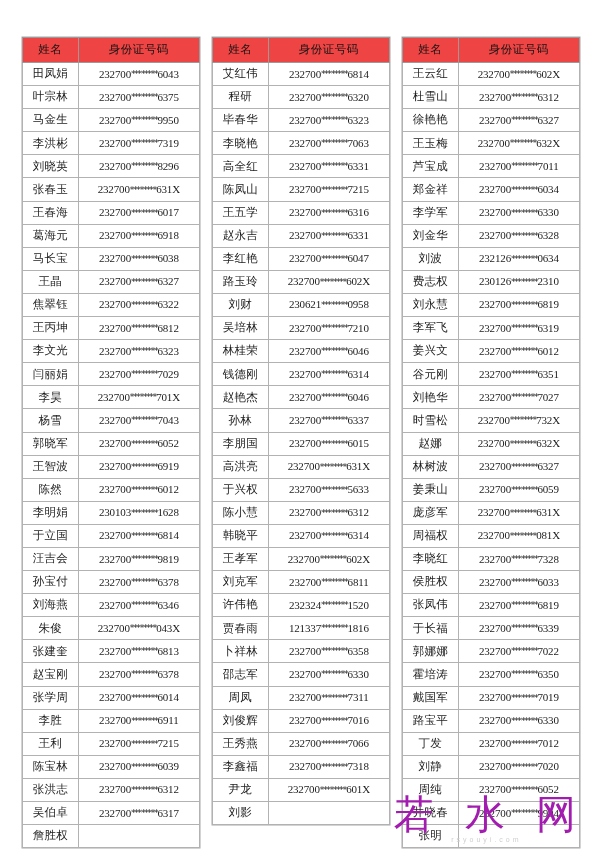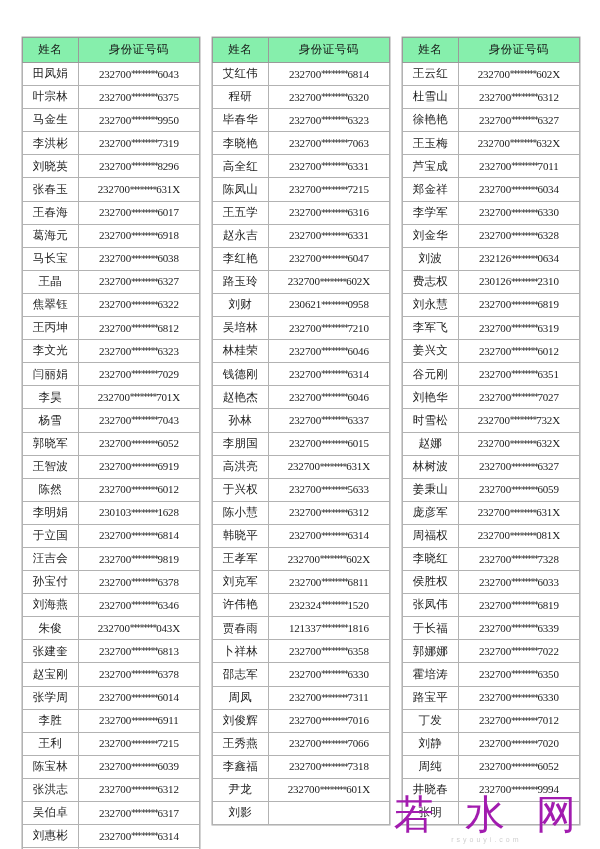--- a/index.html
+++ b/index.html
@@ -35,21 +35,21 @@
   .id-table {
     border-collapse: collapse;
     table-layout: fixed;
     background: #ffffff;
     box-shadow: 0 0 0 0.5px #a8a8a8;
   }
   .id-table col.c-name { width: 56px; }
   .id-table col.c-id   { width: 122px; }
 
   .id-table th {
-    background: #86efac;
+    background: #ef4444;
     color: #141414;
     font-weight: normal;
     font-size: 11.5px;
     line-height: 1;
     height: 24px;
     text-align: center;
     border: 0.5px solid #9a9a9a;
     letter-spacing: 0.5px;
     padding: 0;
   }
@@ -253,24 +253,20 @@
           </tr>
           <tr>
             <td class="name">张洪志</td>
             <td class="idnum"><span>232700</span><span class="stars">********</span><span>6312</span></td>
           </tr>
           <tr>
             <td class="name">吴伯卓</td>
             <td class="idnum"><span>232700</span><span class="stars">********</span><span>6317</span></td>
           </tr>
           <tr>
-            <td class="name">刘惠彬</td>
-            <td class="idnum"><span>232700</span><span class="stars">********</span><span>6314</span></td>
-          </tr>
-          <tr>
             <td class="name">詹胜权</td>
             <td class="idnum"></td>
           </tr>
         </tbody>
     </table>
 
     <table class="id-table">
       <colgroup>
           <col class="c-name">
           <col class="c-id">
@@ -531,20 +527,24 @@
           </tr>
           <tr>
             <td class="name">郭娜娜</td>
             <td class="idnum"><span>232700</span><span class="stars">********</span><span>7022</span></td>
           </tr>
           <tr>
             <td class="name">霍培涛</td>
             <td class="idnum"><span>232700</span><span class="stars">********</span><span>6350</span></td>
           </tr>
           <tr>
+            <td class="name">戴国军</td>
+            <td class="idnum"><span>232700</span><span class="stars">********</span><span>7019</span></td>
+          </tr>
+          <tr>
             <td class="name">路宝平</td>
             <td class="idnum"><span>232700</span><span class="stars">********</span><span>6330</span></td>
           </tr>
           <tr>
             <td class="name">丁发</td>
             <td class="idnum"><span>232700</span><span class="stars">********</span><span>7012</span></td>
           </tr>
           <tr>
             <td class="name">刘静</td>
             <td class="idnum"><span>232700</span><span class="stars">********</span><span>7020</span></td>

